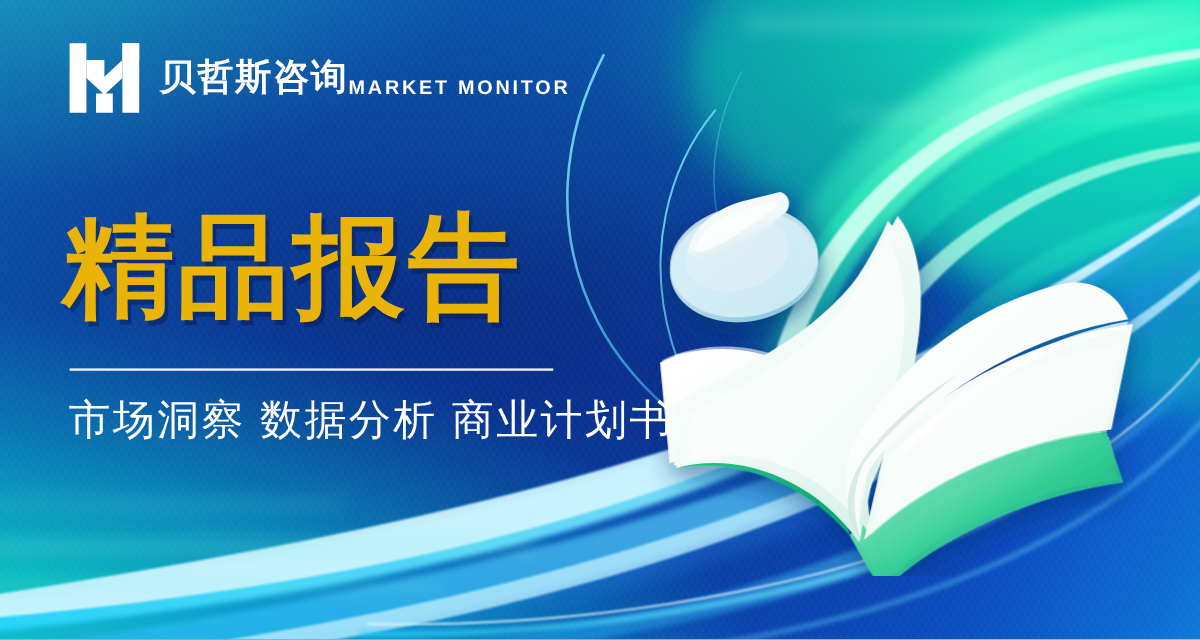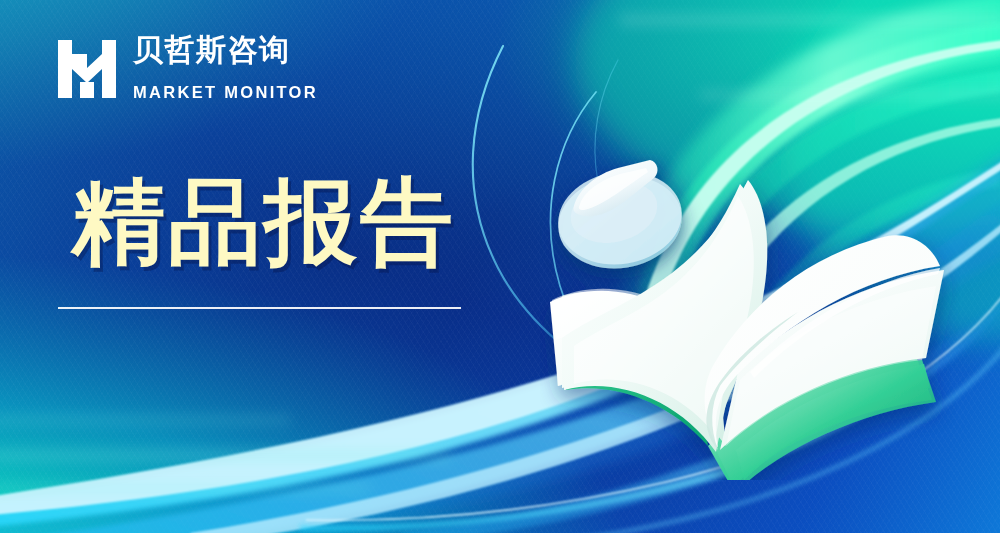--- a/index.html
+++ b/index.html
@@ -54,21 +54,21 @@
   .logo-block {
     position: absolute;
     left: 56px;
     top: 34px;
     display: flex;
     align-items: center;
     gap: 15px;
     z-index: 40;
   }
   .logo-mark { width: 62px; height: 62px; flex: none; }
-  .logo-text { display: flex; flex-direction: column; justify-content: center; }
+  .logo-text { display: flex; flex-direction: row; justify-content: center; align-items: center; }
   .logo-cn {
     color: #ffffff;
     font-size: 30px;
     font-weight: 700;
     letter-spacing: 1.5px;
     line-height: 1.08;
     white-space: nowrap;
   }
   .logo-en {
     color: #ffffff;
@@ -76,24 +76,24 @@
     font-weight: 700;
     letter-spacing: 2.3px;
     line-height: 1.25;
     margin-top: 16px;
     white-space: nowrap;
   }
 
   
   .headline {
     position: absolute;
-    left: 72px;
+    left: 52px;
     top: 172px;
     z-index: 40;
-    color: #fef9c3;
+    color: #eab308;
     font-size: 93px;
     font-weight: 700;
     letter-spacing: 3px;
     line-height: 1.08;
     white-space: nowrap;
     text-shadow: 3px 4px 0 rgba(4,22,78,0.42);
   }
 
   .rule {
     position: absolute;
@@ -265,20 +265,21 @@
       </svg>
     </div>
     <div class="logo-text">
       <div class="logo-cn">贝哲斯咨询</div>
       <div class="logo-en">MARKET MONITOR</div>
     </div>
   </div>
 
   <div class="headline">精品报告</div>
   <div class="rule"></div>
+  <div class="subline">市场洞察  数据分析  商业计划书</div>
 
   <div class="book">
     <svg viewBox="0 0 420 330" xmlns="http://www.w3.org/2000/svg">
       <defs>
         <linearGradient id="pgLeft" x1="0.1" y1="0" x2="0.9" y2="1">
           <stop offset="0" stop-color="#ffffff"></stop>
           <stop offset="0.45" stop-color="#f2fbf8"></stop>
           <stop offset="1" stop-color="#d5efe6"></stop>
         </linearGradient>
         <linearGradient id="pgRight" x1="0" y1="0" x2="0.7" y2="1">

